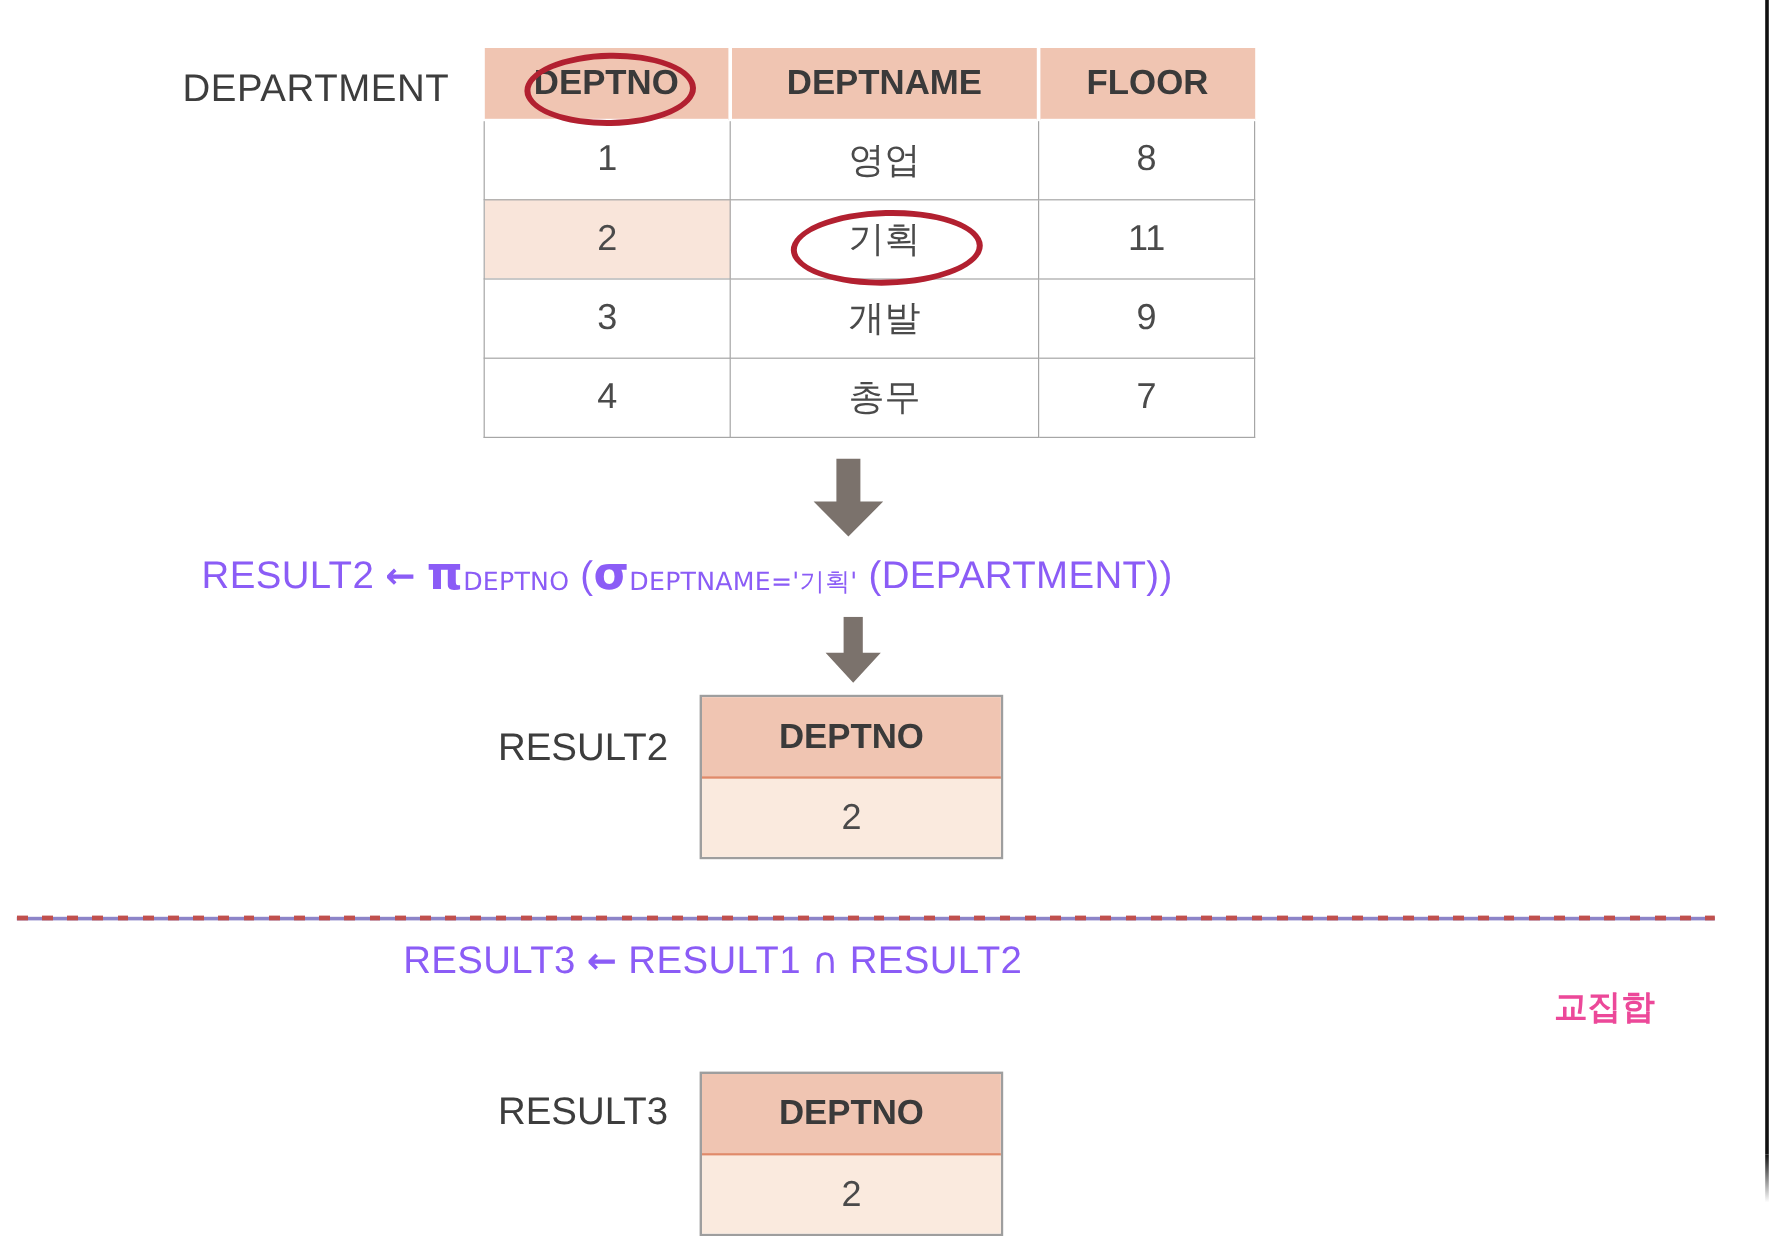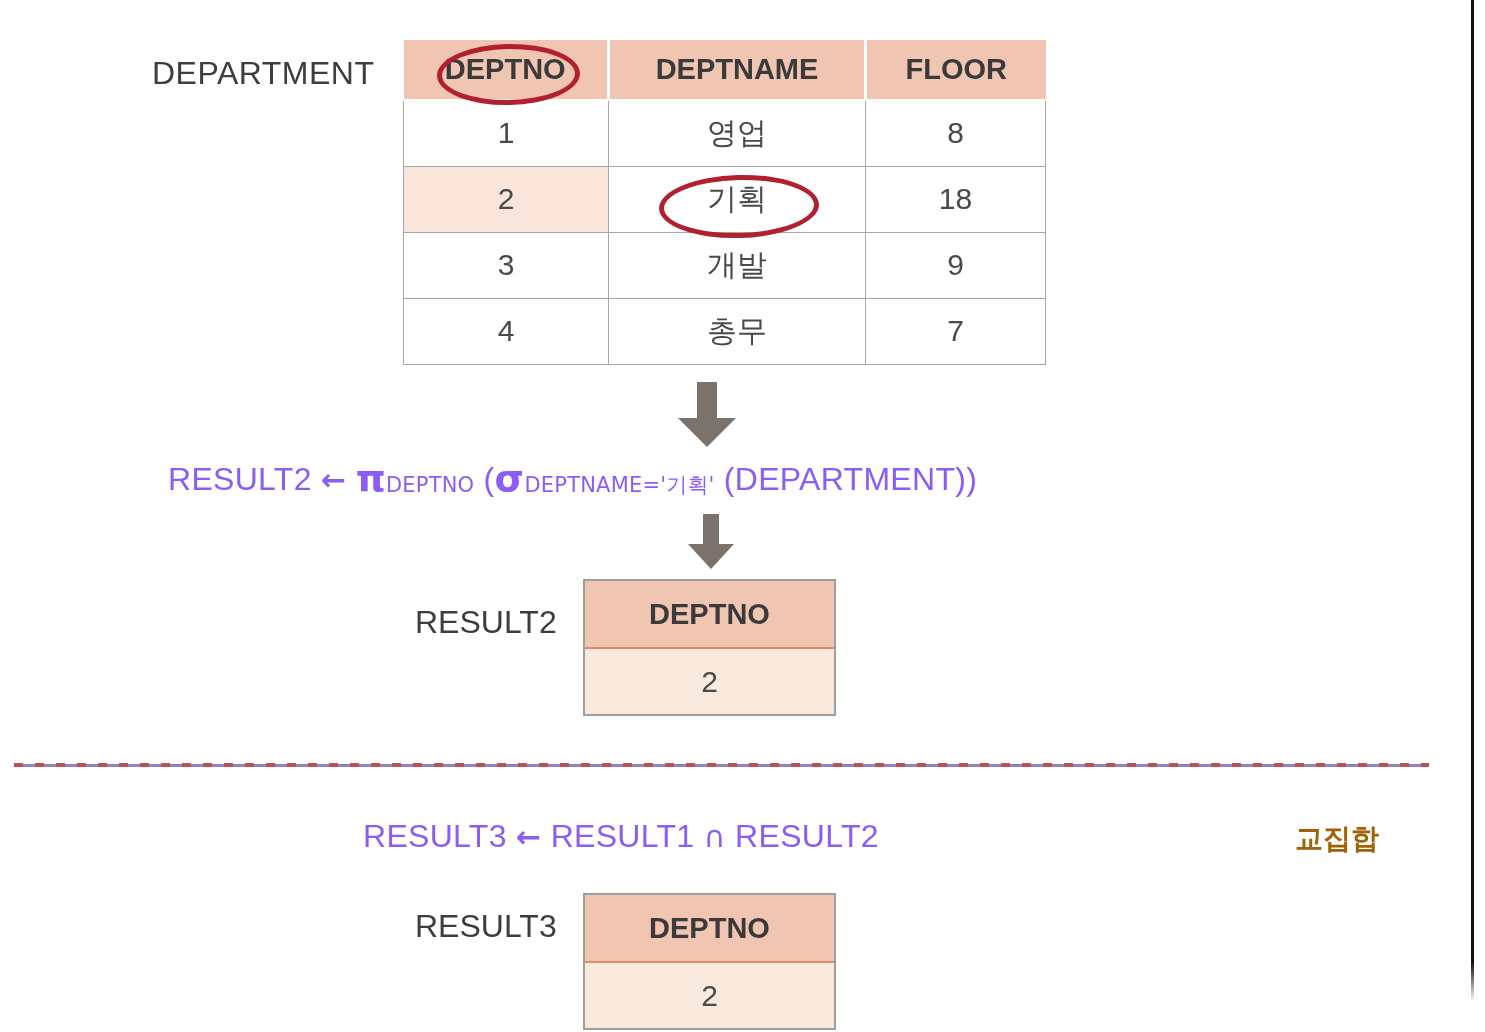--- a/index.html
+++ b/index.html
@@ -86,21 +86,21 @@
   #arrow-2 { left: 686px; top: 514px; }
 
   
   .formula {
     font-size: 32px;
     color: #8b5cf6;
     white-space: nowrap;
     letter-spacing: .3px;
   }
   #formula-result2 { left: 168px; top: 456px; }
-  #formula-result3 { left: 336px; top: 818px; margin-left: 27px; }
+  #formula-result3 { left: 336px; top: 782px; }
 
   .op-symbol {
     font-size: 38px;
     font-weight: bold;
     font-family: "DejaVu Sans", sans-serif;
     vertical-align: -1px;
   }
   .sub {
     font-size: 21px;
     letter-spacing: .2px;
@@ -115,21 +115,21 @@
   .cap-symbol {
     font-family: "DejaVu Sans", sans-serif;
     font-size: 30px;
   }
 
   
   #intersection-note {
     left: 1295px; top: 820px;
     font-size: 28px;
     font-weight: bold;
-    color: #a16207;
+    color: #ec4899;
     white-space: nowrap;
   }
 
   
   .result-label {
     font-size: 32px; color: #3d3d3d; white-space: nowrap;
   }
   .result-box {
     width: 253px;
     border: 2px solid #9e9e9e;
@@ -196,21 +196,21 @@
   </thead>
   <tbody>
     <tr>
       <td>1</td>
       <td>영업</td>
       <td>8</td>
     </tr>
     <tr>
       <td class="hl">2</td>
       <td>기획</td>
-      <td>18</td>
+      <td>11</td>
     </tr>
     <tr>
       <td>3</td>
       <td>개발</td>
       <td>9</td>
     </tr>
     <tr>
       <td>4</td>
       <td>총무</td>
       <td>7</td>

